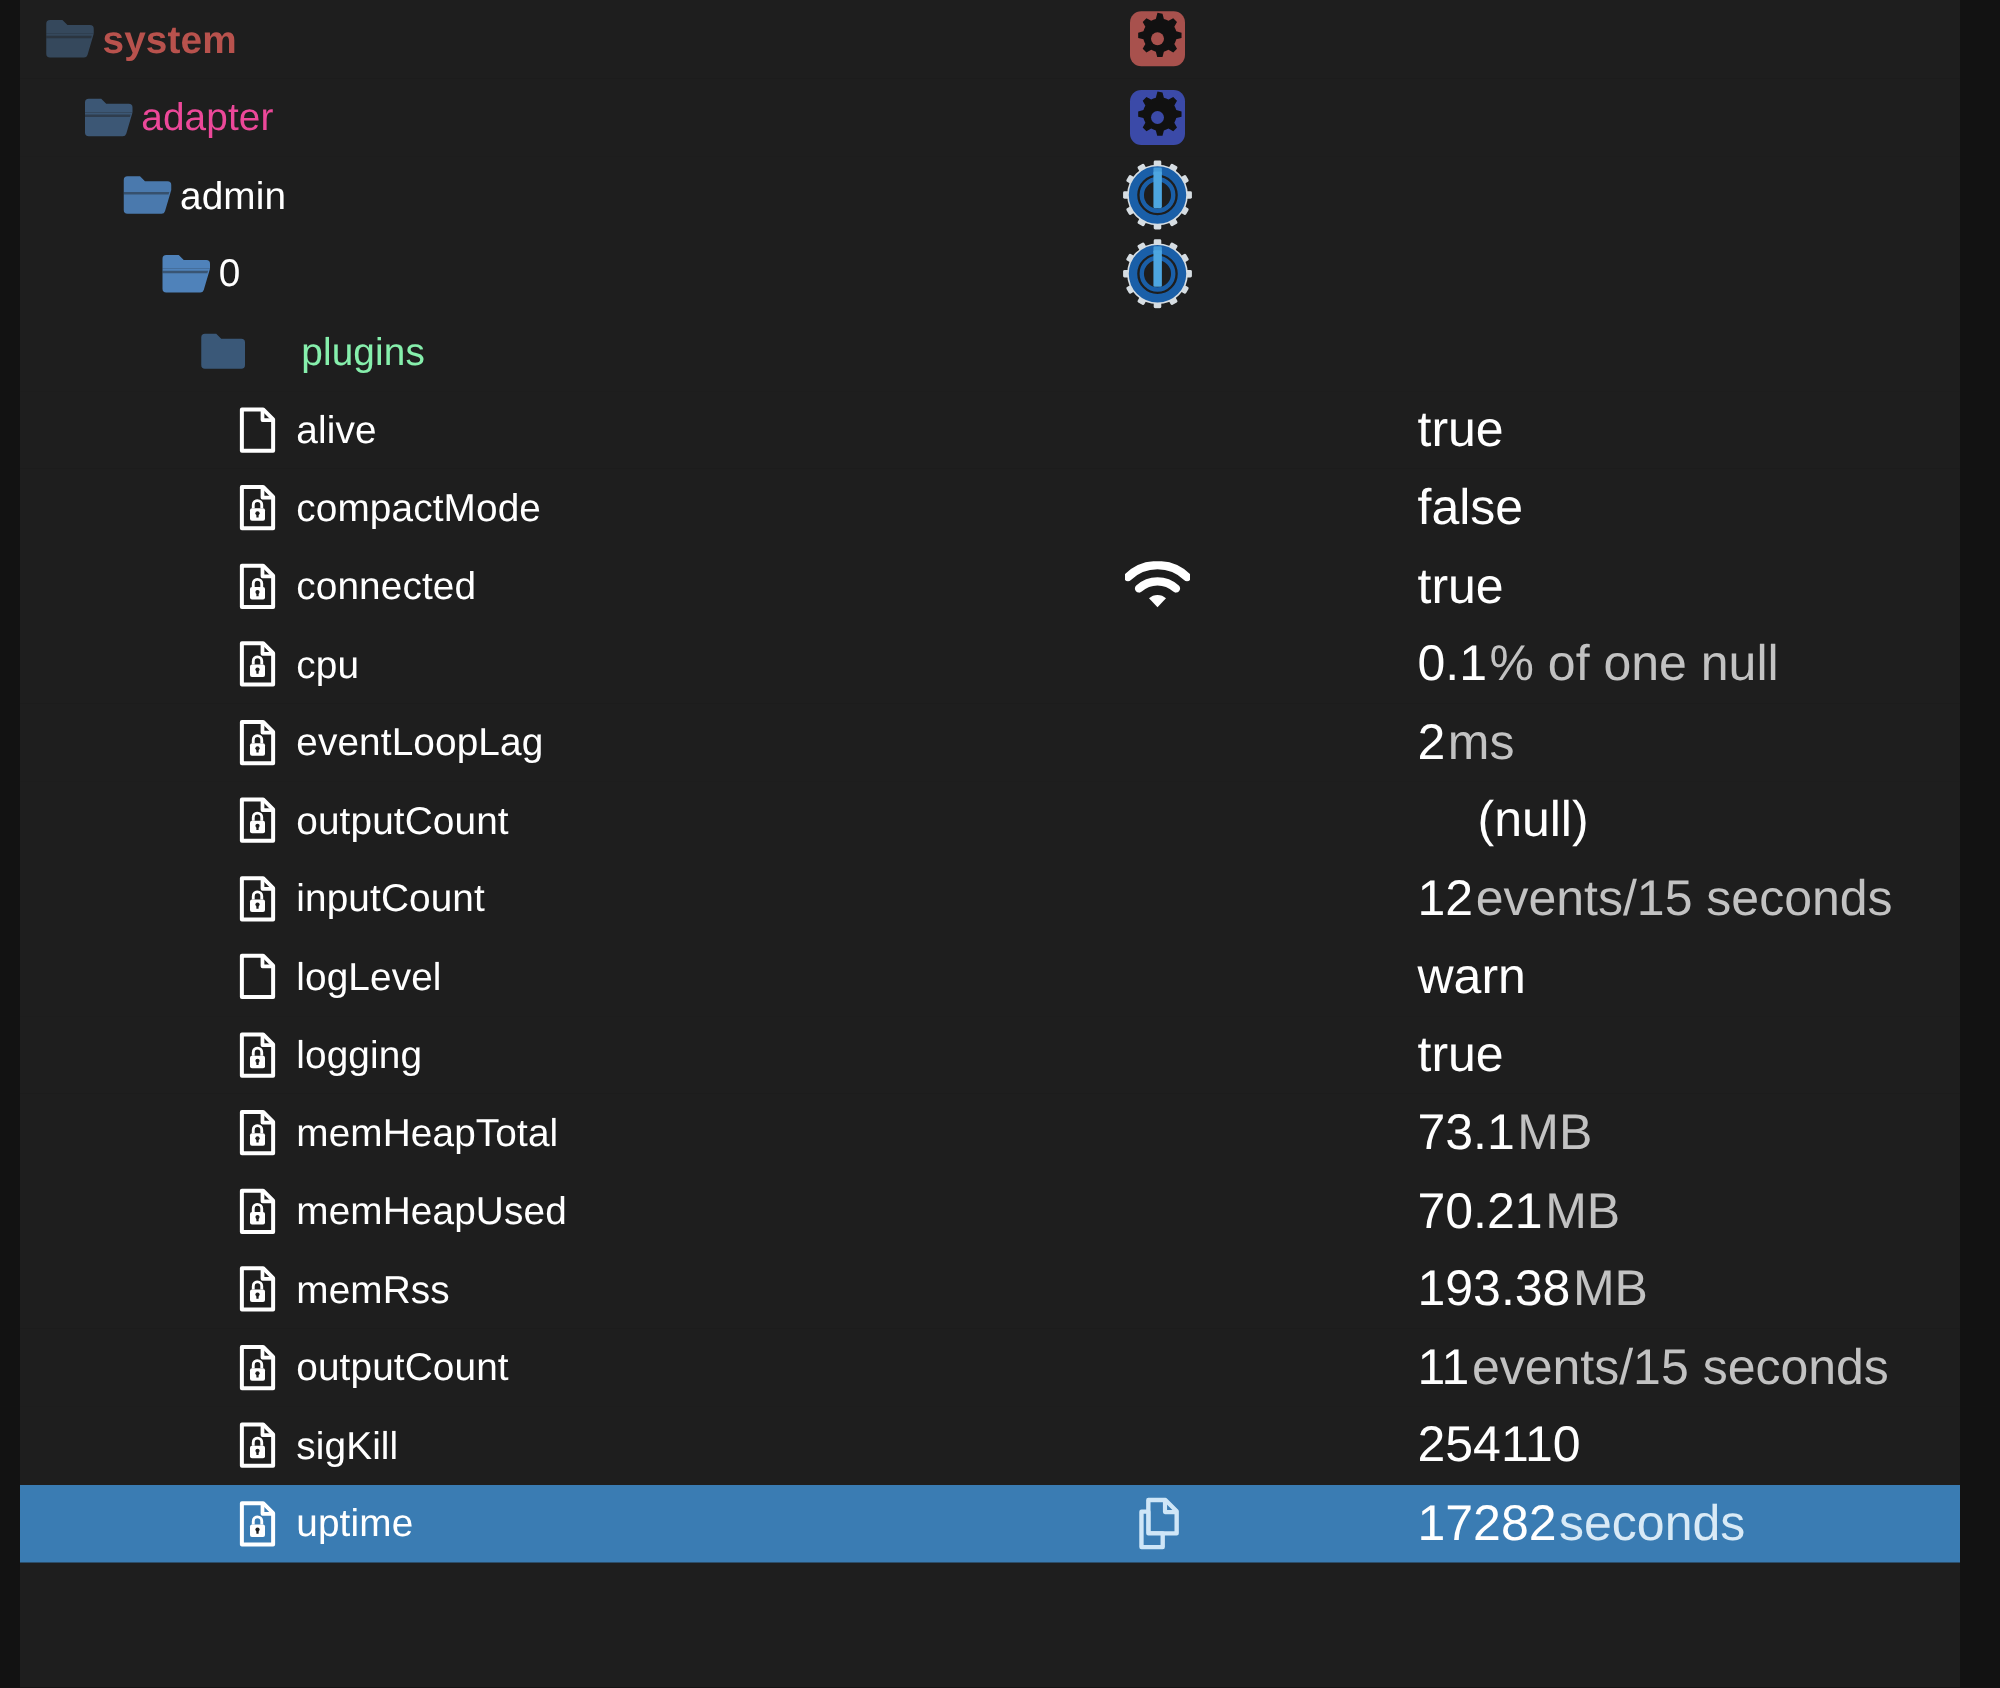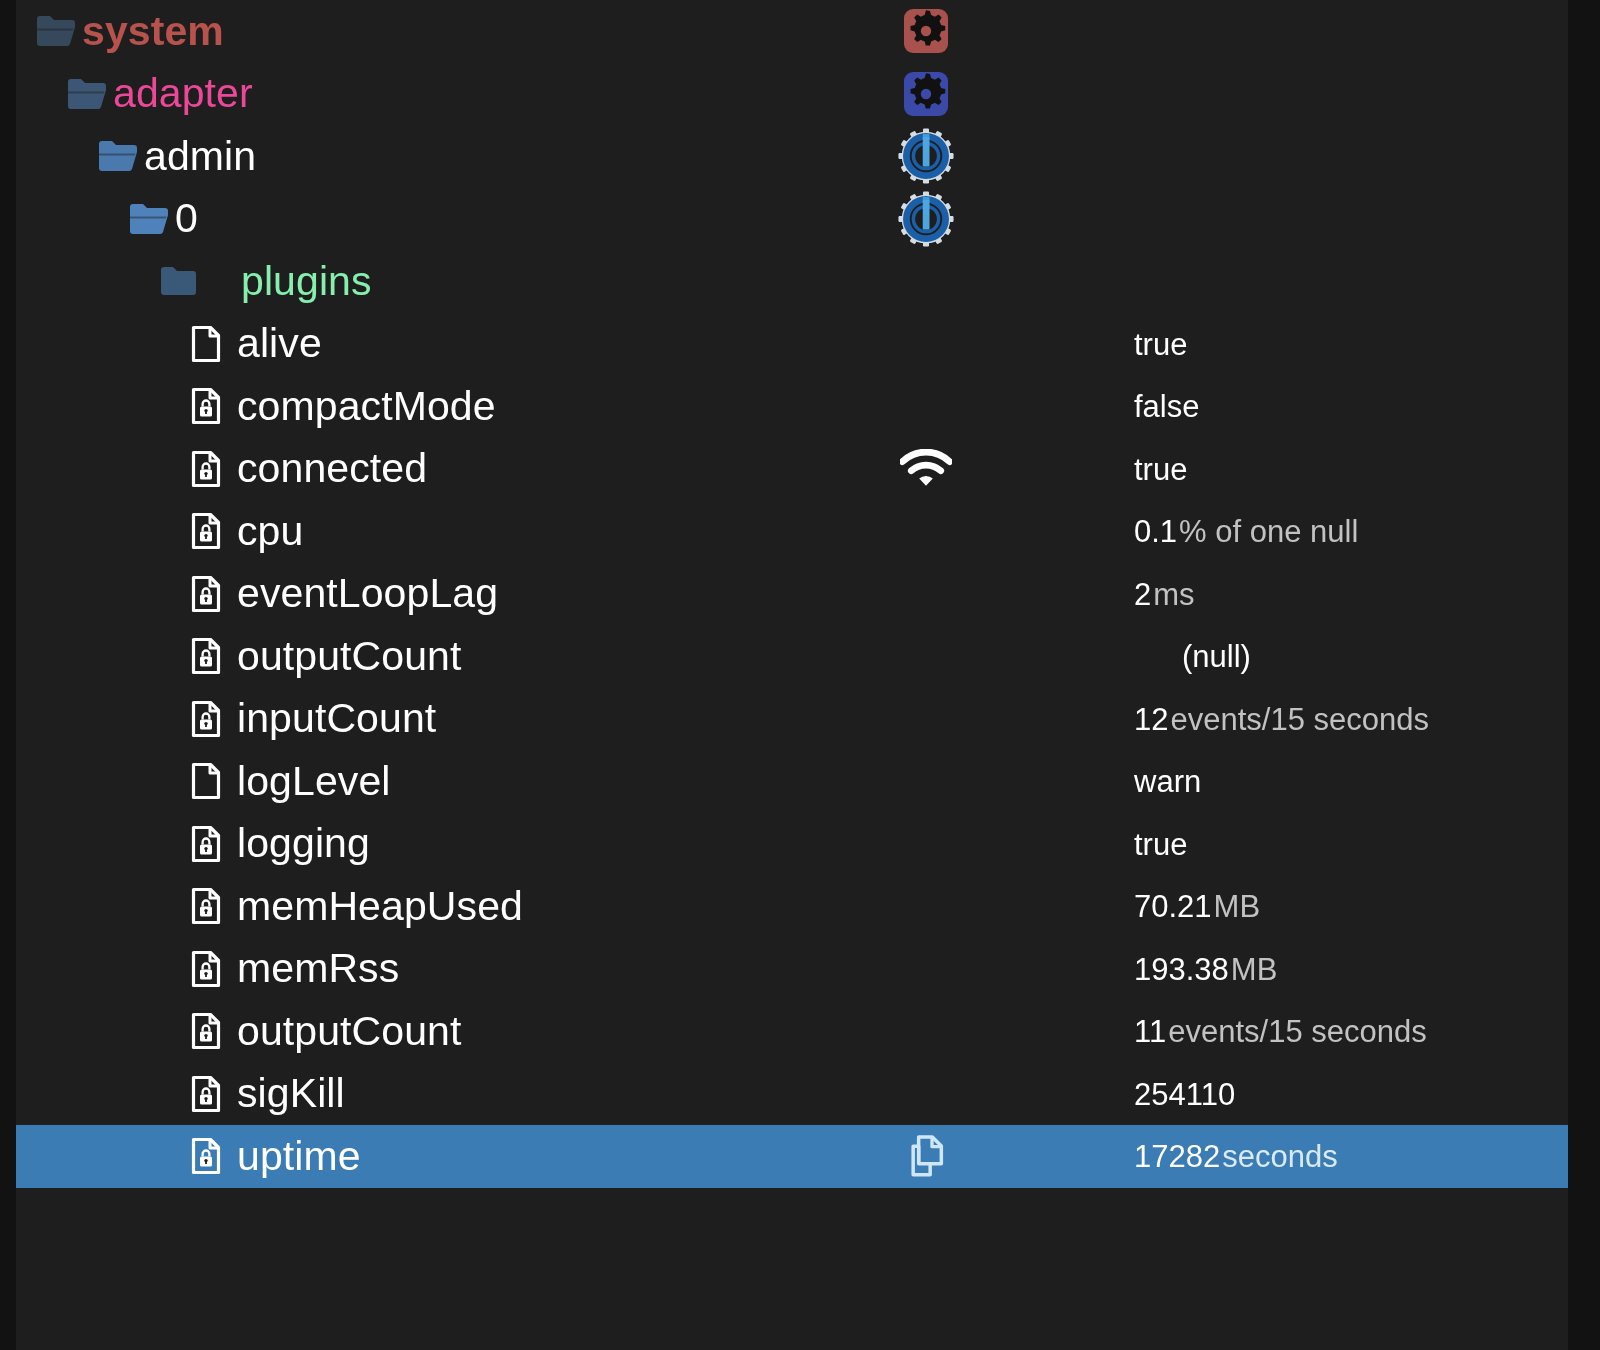--- a/index.html
+++ b/index.html
@@ -48,21 +48,21 @@
   .lead-icon {
     flex: 0 0 auto;
     width: 46px;
     display: flex;
     align-items: center;
     justify-content: flex-start;
   }
 
   .label {
     flex: 0 0 auto;
-    font-size: 41px;
+    font-size: 31px;
     line-height: 1;
     white-space: nowrap;
     letter-spacing: 0.1px;
   }
 
   
   .lbl-system  { color: #b8524d; font-weight: bold; }
   .lbl-adapter { color: #ec4899; }
   .lbl-plain   { color: #ffffff; }
   .lbl-dim     { color: #86efac; margin-left: 35px; }
@@ -79,21 +79,21 @@
     align-items: center;
     justify-content: center;
   }
 
   
   .value {
     position: absolute;
     left: 1118px;
     top: 50%;
     transform: translateY(-50%);
-    font-size: 31px;
+    font-size: 40px;
     line-height: 1;
     white-space: nowrap;
     color: #ffffff;
     text-align: center;
   }
   .value .num  { color: #ffffff; }
   .value .unit { color: #c2c2c2; margin-left: 2px; }
   .value.null-val { color: #b8393a; margin-left: 48px; }
   .row.selected .value .num  { color: #ffffff; }
   .row.selected .value .unit { color: #d9eaf6; }
@@ -371,20 +371,35 @@
           <div class="lead-icon">
             <svg class="doc-icon" viewBox="0 0 30 38">
               <path d="M2.5 2.5 h17 L27.5 10.5 v25 h-25 Z" fill="none" stroke="#ffffff" stroke-width="3.2" stroke-linejoin="round"></path>
               <path d="M19 3 v8 h8" fill="none" stroke="#ffffff" stroke-width="3" stroke-linejoin="round"></path>
               <rect x="9" y="19.5" width="12" height="10" rx="1.6" fill="#ffffff"></rect>
               <path d="M11.6 19.5 v-2.6 a3.4 3.4 0 0 1 6.8 0 v2.6" fill="none" stroke="#ffffff" stroke-width="2.3"></path>
               <circle cx="15" cy="23.6" r="1.7" fill="#1e1e1e"></circle>
               <rect x="14.1" y="23.6" width="1.8" height="3.4" fill="#1e1e1e"></rect>
             </svg>
           </div>
+          <div class="label lbl-plain">memHeapTotal</div>
+          <div class="value"><span class="num">73.1</span><span class="unit">MB</span></div>
+        </div>
+        <div class="row">
+          <div class="indent" style="width:175px"></div>
+          <div class="lead-icon">
+            <svg class="doc-icon" viewBox="0 0 30 38">
+              <path d="M2.5 2.5 h17 L27.5 10.5 v25 h-25 Z" fill="none" stroke="#ffffff" stroke-width="3.2" stroke-linejoin="round"></path>
+              <path d="M19 3 v8 h8" fill="none" stroke="#ffffff" stroke-width="3" stroke-linejoin="round"></path>
+              <rect x="9" y="19.5" width="12" height="10" rx="1.6" fill="#ffffff"></rect>
+              <path d="M11.6 19.5 v-2.6 a3.4 3.4 0 0 1 6.8 0 v2.6" fill="none" stroke="#ffffff" stroke-width="2.3"></path>
+              <circle cx="15" cy="23.6" r="1.7" fill="#1e1e1e"></circle>
+              <rect x="14.1" y="23.6" width="1.8" height="3.4" fill="#1e1e1e"></rect>
+            </svg>
+          </div>
           <div class="label lbl-plain">memHeapUsed</div>
           <div class="value"><span class="num">70.21</span><span class="unit">MB</span></div>
         </div>
         <div class="row">
           <div class="indent" style="width:175px"></div>
           <div class="lead-icon">
             <svg class="doc-icon" viewBox="0 0 30 38">
               <path d="M2.5 2.5 h17 L27.5 10.5 v25 h-25 Z" fill="none" stroke="#ffffff" stroke-width="3.2" stroke-linejoin="round"></path>
               <path d="M19 3 v8 h8" fill="none" stroke="#ffffff" stroke-width="3" stroke-linejoin="round"></path>
               <rect x="9" y="19.5" width="12" height="10" rx="1.6" fill="#ffffff"></rect>

